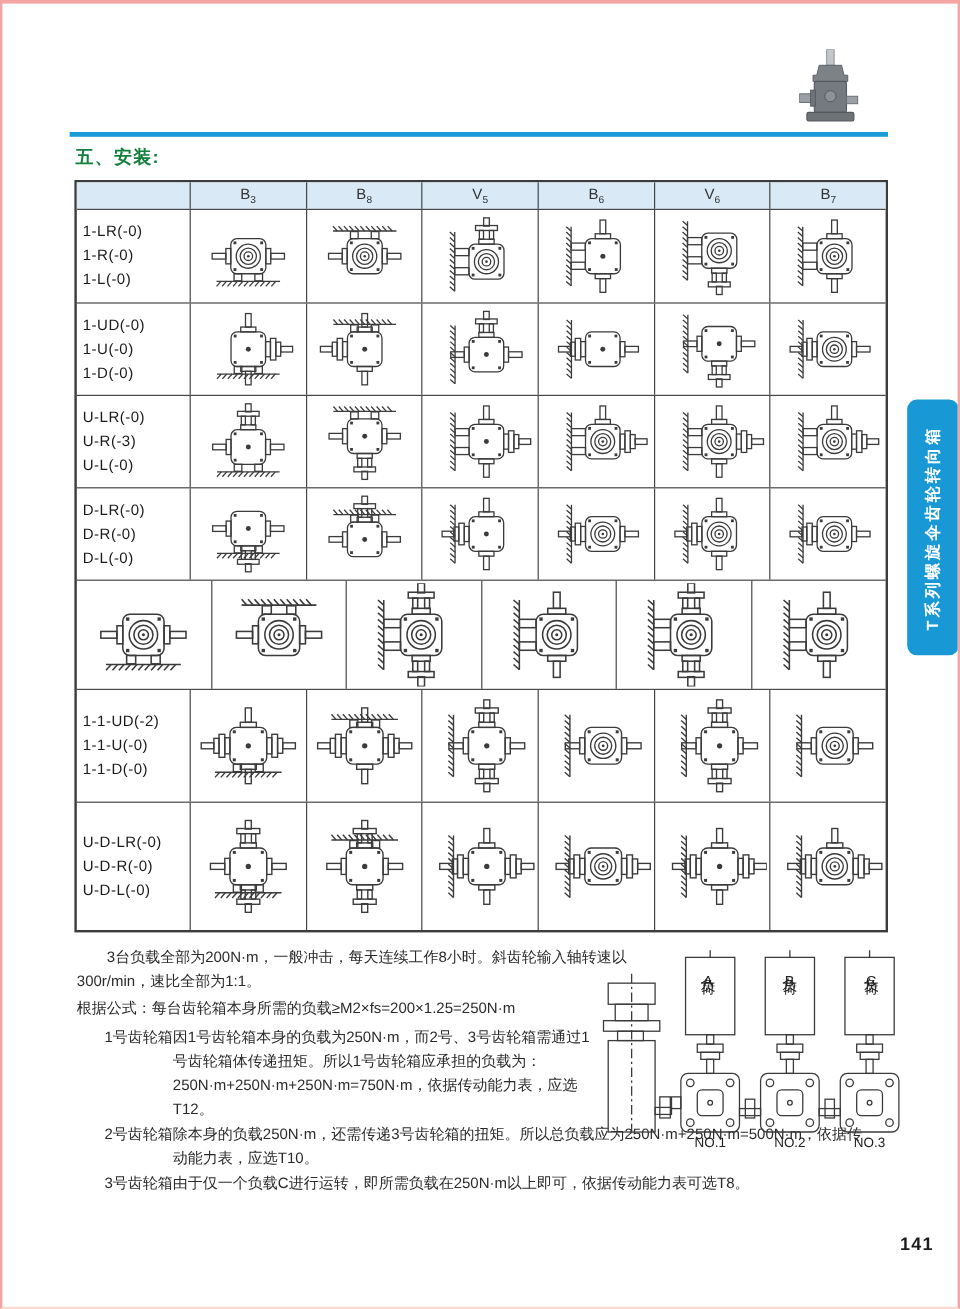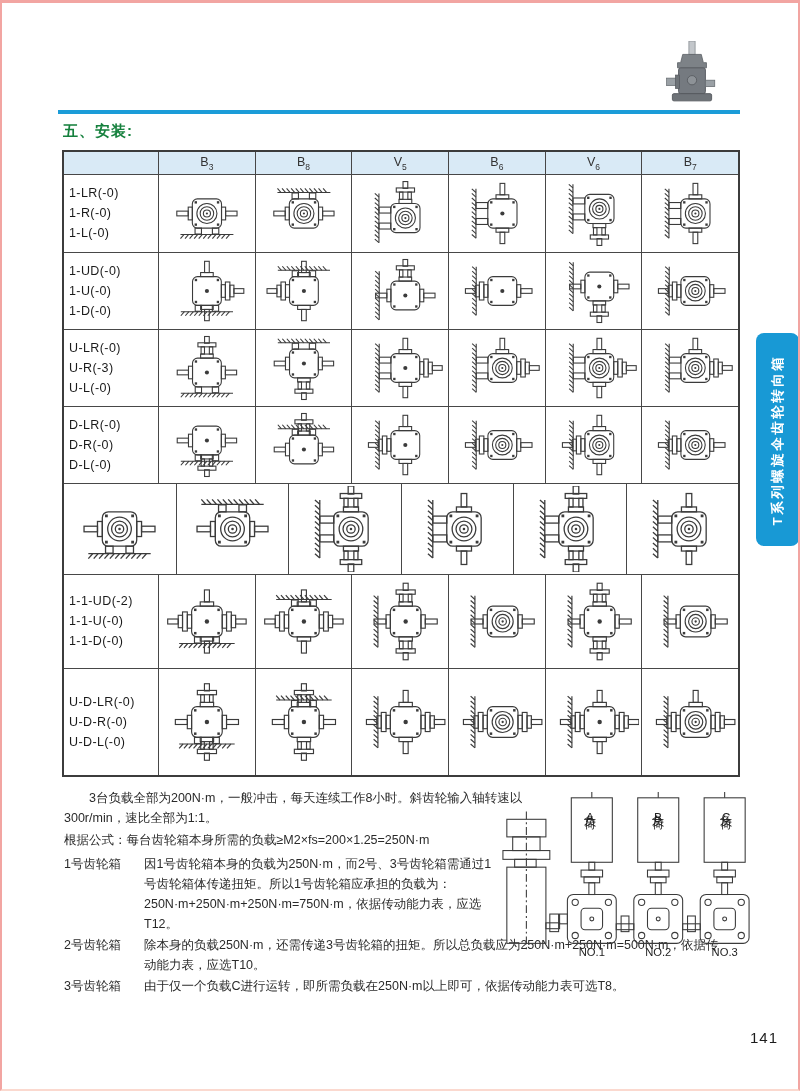--- a/index.html
+++ b/index.html
@@ -5,48 +5,48 @@
   html,body{margin:0;padding:0;background:#e8e8e8;}
   .page{position:relative;width:800px;height:1091px;background:#ffffff;box-sizing:border-box;
     border-top:3px solid #f2a5a2;border-left:2px solid #f2a5a2;border-right:2px solid #f2a5a2;border-bottom:2px solid #fbd9cf;
     font-family:"Liberation Sans","DejaVu Sans",sans-serif;color:#222;overflow:hidden;}
   .photo{position:absolute;left:664px;top:38px;width:52px;height:64px;}
   .rule{position:absolute;left:56px;top:107px;width:682px;height:3.5px;}
   .section-title{position:absolute;left:61px;top:119px;font-size:15px;font-weight:600;letter-spacing:1px;color:#15803d;}
   
   #instTable{position:absolute;left:60px;top:147px;width:678px;border:2px solid #3c3c3c;background:#fff;box-sizing:border-box;}
   .trow{display:flex;border-bottom:1px solid #474747;}
-  .trow:last-child{border-bottom:none;justify-content:flex-end;}
+  .trow:last-child{border-bottom:none;}
   .tcell{border-right:1px solid #474747;box-sizing:border-box;display:flex;align-items:center;justify-content:center;overflow:hidden;}
   .tcell:last-child{border-right:none;}
   .hrow{height:22px;background:#d9eaf6;}
   .hcell{font-size:12.5px;color:#333;}
   .hcell sub{font-size:8.5px;}
   .labcell{width:95px;flex:none;flex-direction:column;align-items:flex-start;justify-content:center;padding-left:5px;gap:3px;}
   .labline{font-size:12.5px;letter-spacing:0.4px;color:#1a1a1a;line-height:17px;white-space:nowrap;}
   .dcell{flex:1;}
   .dcell svg{display:block;height:calc(100% - 4px);width:96%;}
   
   .example{position:absolute;left:62px;top:785px;width:706px;font-size:12.5px;color:#2a2a2a;line-height:20px;}
   .ex-heading{font-size:13px;letter-spacing:1px;margin-bottom:7px;color:#2a2a2a;}
   .intro{margin:0 0 2px 0;width:470px;text-indent:2em;}
   .formula{margin:2px 0 4px 0;width:480px;}
   .item{display:flex;margin-top:1px;}
-  .item .ilabel{flex:none;width:80px;white-space:nowrap;}
+  .item .ilabel{flex:none;width:80px;white-space:nowrap;text-align:right;}
   .item .itext{flex:none;}
   .item.i0 .itext{width:352px;}
   .item.i1 .itext{width:584px;}
   .item.i2 .itext{width:620px;white-space:nowrap;}
   .diagram{position:absolute;left:424px;top:2px;width:276px;height:168px;}
   .load-label{position:absolute;writing-mode:vertical-lr;text-orientation:upright;font-size:12px;letter-spacing:3px;color:#222;line-height:16px;}
   
   .tab{position:absolute;left:754px;top:330px;width:43px;height:213px;border-radius:8px;}
   .tab-label{position:absolute;top:50%;left:50%;transform:translate(-50%,-50%) rotate(-90deg);white-space:nowrap;
     color:#fff;font-size:13.5px;font-weight:bold;letter-spacing:2.5px;}
-  .pagenum{position:absolute;left:748px;top:1026px;font-size:15px;font-weight:normal;color:#1c1c1c;letter-spacing:1px;}
+  .pagenum{position:absolute;left:748px;top:1026px;font-size:15px;font-weight:bold;color:#1c1c1c;letter-spacing:1px;}
 </style>
 </head>
 <body>
 
 <div class="page">
 
   <div class="photo">
     <svg viewBox="0 0 50 62" width="52" height="64">
       <rect x="22" y="0" width="6" height="13" fill="#c3c7cb" stroke="#8a8f94" stroke-width="0.8"></rect>
       <path d="M16,13 h18 l2,8 h3 v5 h-28 v-5 h3 z" fill="#7d8287" stroke="#5c6166" stroke-width="0.8"></path>

